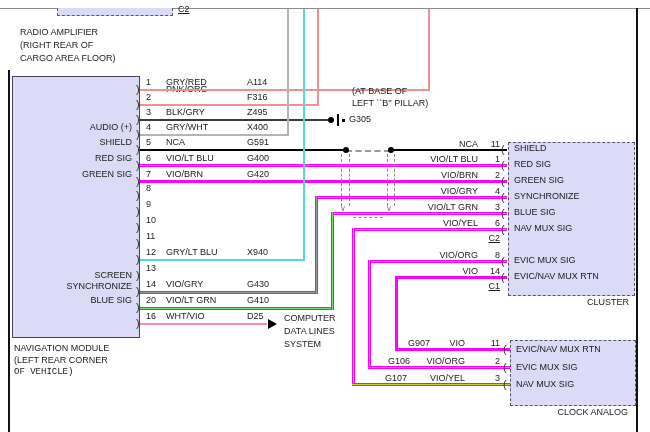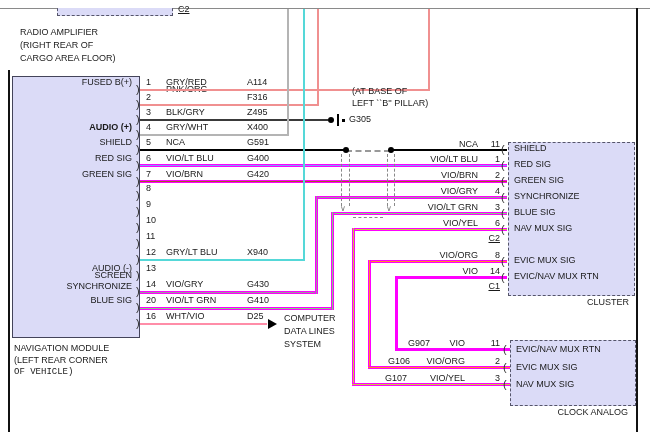--- a/index.html
+++ b/index.html
@@ -39,26 +39,24 @@
   <div class="border" style="left:8px;top:70px;width:2px;height:362px;"></div>
   <div class="border" style="left:636px;top:8px;width:2px;height:424px;"></div>
 
   <div class="box dashbox" style="left:57px;top:-26px;width:114px;height:40px;"></div>
   <div class="t conn" style="left:178px;top:4px;z-index:6;">C2</div>
   <div class="t" style="left:20px;top:27px;">RADIO AMPLIFIER</div>
   <div class="t" style="left:20px;top:40px;">(RIGHT REAR OF</div>
   <div class="t" style="left:20px;top:53px;">CARGO AREA FLOOR)</div>
 
   <div class="box solidbox" style="left:12px;top:76px;width:126px;height:260px;"></div>
-  <div class="t tr" style="left:14px;top:77px;width:118px;">FUSED B(+)</div>
-  <div class="t tr" style="left:14px;top:122px;width:118px;font-weight:bold;">AUDIO (+)</div>
+  <div class="t tr" style="left:14px;top:122px;width:118px;">AUDIO (+)</div>
   <div class="t tr" style="left:14px;top:137px;width:118px;">SHIELD</div>
   <div class="t tr" style="left:14px;top:153px;width:118px;">RED SIG</div>
   <div class="t tr" style="left:14px;top:169px;width:118px;">GREEN SIG</div>
-  <div class="t tr" style="left:14px;top:263px;width:118px;">AUDIO (-)</div>
   <div class="t tr" style="left:62px;top:270px;width:70px;white-space:normal;">SCREEN SYNCHRONIZE</div>
   <div class="t tr" style="left:14px;top:295px;width:118px;">BLUE SIG</div>
   <div class="t" style="left:14px;top:343px;">NAVIGATION MODULE</div>
   <div class="t" style="left:14px;top:355px;">(LEFT REAR CORNER</div>
   <div class="t" style="left:14px;top:367px;font-family:Liberation Mono, monospace;">OF VEHICLE)</div>
 
   <span class="arc" style="left:136px;top:84px;">)</span>
   <span class="arc" style="left:136px;top:99px;">)</span>
   <span class="arc" style="left:136px;top:114px;">)</span>
   <span class="arc" style="left:136px;top:129px;">)</span>

